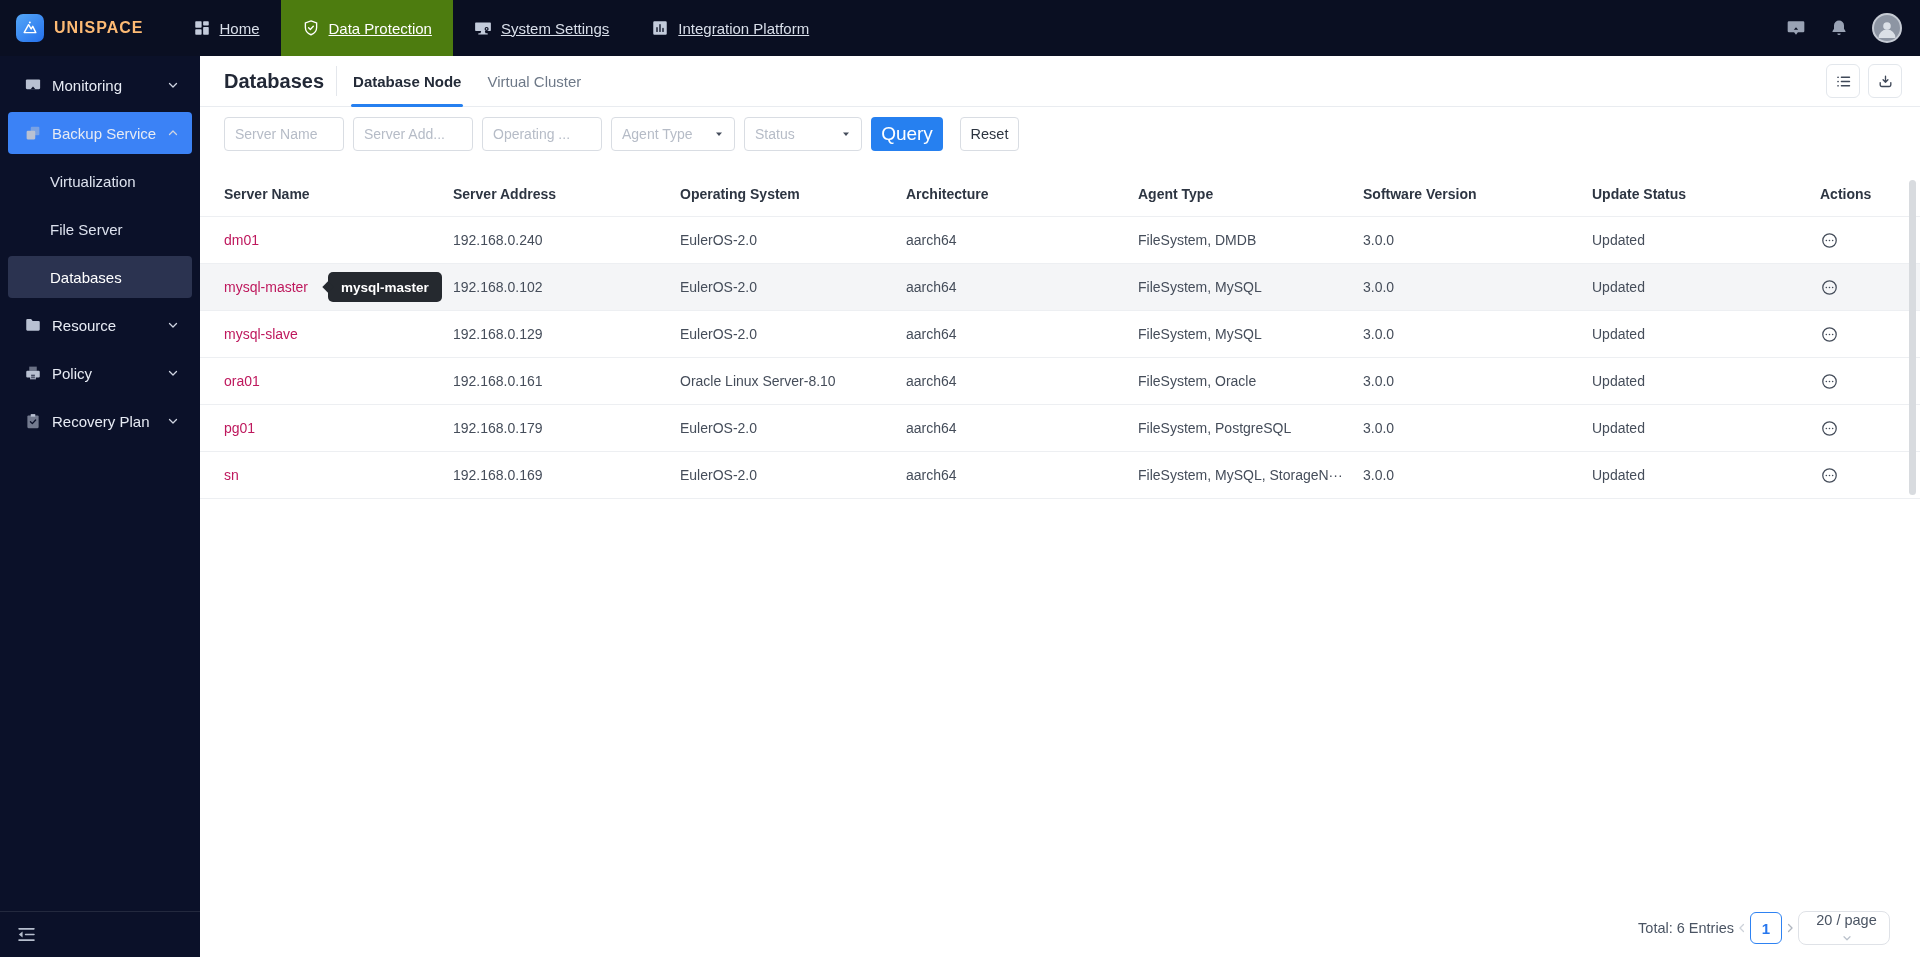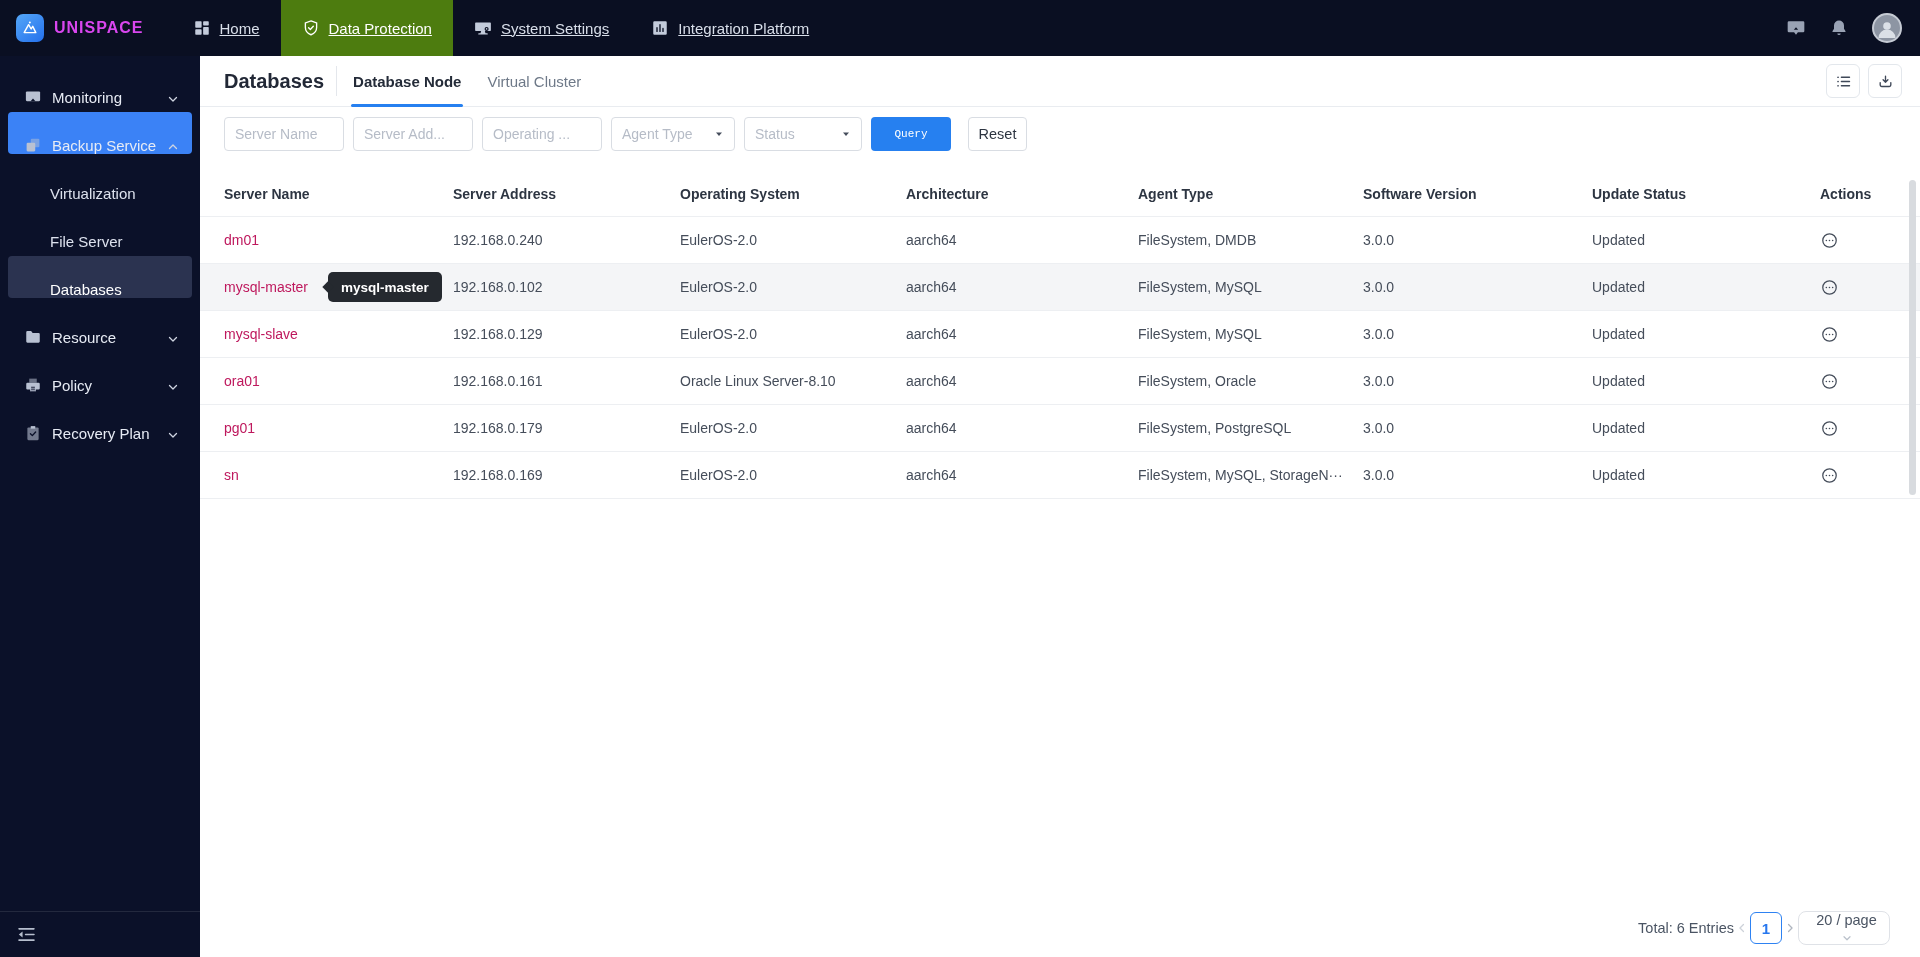--- a/index.html
+++ b/index.html
@@ -8,36 +8,36 @@
     font-family:"Liberation Sans","DejaVu Sans",sans-serif;
     background:#ffffff; overflow:hidden; position:relative; color:#333;
   }
   
   .topbar { position:absolute; top:0; left:0; right:0; height:56px; background:#0a0f22;
     display:flex; align-items:center; z-index:30; }
   .brand { display:flex; align-items:center; padding-left:16px; }
   .logo-mark { width:28px; height:28px; border-radius:7px;
     background:linear-gradient(140deg,#55a7f8,#2470ec); display:flex; align-items:center; justify-content:center; }
   .logo-mark svg { width:20px; height:20px; }
-  .brand-name { color:#d946ef; font-size:16px; font-weight:700; letter-spacing:1px; margin-left:10px; }
+  .brand-name { color:#fdba74; font-size:16px; font-weight:700; letter-spacing:1px; margin-left:10px; }
   .topnav { display:flex; height:100%; margin-left:28px; }
   .topnav-item { display:flex; align-items:center; gap:9px; padding:0 21px; height:100%;
     color:#d9dfea; font-size:15px; cursor:pointer;text-decoration:underline; }
   .topnav-item svg { width:18px; height:18px; color:#c3cbdb; }
   .topnav-item.active { background:#4d7c0f; color:#fff; }
   .topnav-item.active svg { color:#fff; }
   .topbar-right { margin-left:auto; display:flex; align-items:center; gap:23px; padding-right:18px; }
   .top-icon { width:20px; height:20px; color:#99a2b4; cursor:pointer; }
   .avatar { width:30px; height:30px; border-radius:50%; background:#8d95a3; border:2px solid #c6cbd4;
     overflow:hidden; display:flex; align-items:flex-end; justify-content:center; cursor:pointer; }
   .avatar svg { width:24px; height:24px; }
   
   .sidebar { position:absolute; top:56px; left:0; bottom:0; width:200px; background:#0b1129; z-index:20; }
   .side-nav { padding-top:8px; }
-  .side-item { height:42px; margin:0 8px 6px; border-radius:4px; display:flex; align-items:flex-end;
+  .side-item { height:42px; margin:0 8px 6px; border-radius:4px; display:flex; align-items:center;
     padding:0 14px 0 16px; color:#e7ebf4; font-size:15px; position:relative; cursor:pointer; }
   .side-item .item-icon { width:18px; height:18px; margin-right:10px; color:#b9c1d2; flex:none; }
   .side-item .chev { position:absolute; right:12px; width:14px; height:14px; color:#cfd5e1; }
   .side-item.parent-active { background:#3b82f6; }
   .side-item.sub { padding-left:42px; color:#dde2ee; }
   .side-item.selected { background:#2b3350; color:#fff; }
   .side-footer { position:absolute; bottom:0; left:0; right:0; height:46px;
     border-top:1px solid rgba(255,255,255,.1); display:flex; align-items:center; padding-left:16px; }
   .collapse-btn { width:21px; height:21px; color:#b7bfce; cursor:pointer; }
   
@@ -56,22 +56,22 @@
   .icon-btn svg { width:17px; height:17px; }
   
   .filter-bar { display:flex; align-items:flex-start; padding:10px 0 0 24px; height:65px; gap:9px; }
   .f-input { width:120px; height:34px; border:1px solid #d9dde3; border-radius:4px; padding:0 10px;
     font-size:14px; color:#333; font-family:inherit; outline:none; }
   .f-input::placeholder { color:#b6bcc7; }
   .f-select { height:34px; border:1px solid #d9dde3; border-radius:4px; background:#fff; display:flex;
     align-items:center; justify-content:space-between; padding:0 9px 0 10px; font-size:14px; color:#b6bcc7; cursor:pointer; }
   .f-select .caret { width:12px; height:12px; color:#454d5c; }
   .w124 { width:124px; } .w118 { width:118px; }
-  .btn-primary { width:80px; height:34px; background:#2680f0; border:none; border-radius:4px;
-    color:#fff; font-size:11px; font-family:Liberation Mono, monospace; cursor:pointer; }
+  .btn-primary { width:72px; height:34px; background:#2680f0; border:none; border-radius:4px;
+    color:#fff; font-size:19px; font-family:Liberation Sans, sans-serif; cursor:pointer; }
   .btn-default { width:59px; height:34px; margin-left:8px; background:#fff; border:1px solid #d9dde3;
     border-radius:4px; color:#2c3440; font-size:14.5px; font-family:inherit; cursor:pointer; }
   
   .grid-cols { display:grid; grid-template-columns:229px 227px 226px 232px 225px 229px 228px 1fr;
     padding-left:24px; align-items:center; }
   .thead { height:45px; font-size:14px; font-weight:700; color:#2d3542; border-bottom:1px solid #edeff2; }
   .trow { height:47px; font-size:14px; color:#454d5a; border-bottom:1px solid #edeff2; }
   .trow.hovered { background:#f4f5f7; }
   .cell { padding-right:18px; white-space:nowrap; overflow:hidden; }
   .cell-link { color:#be185d; text-decoration:none; cursor:pointer; }

